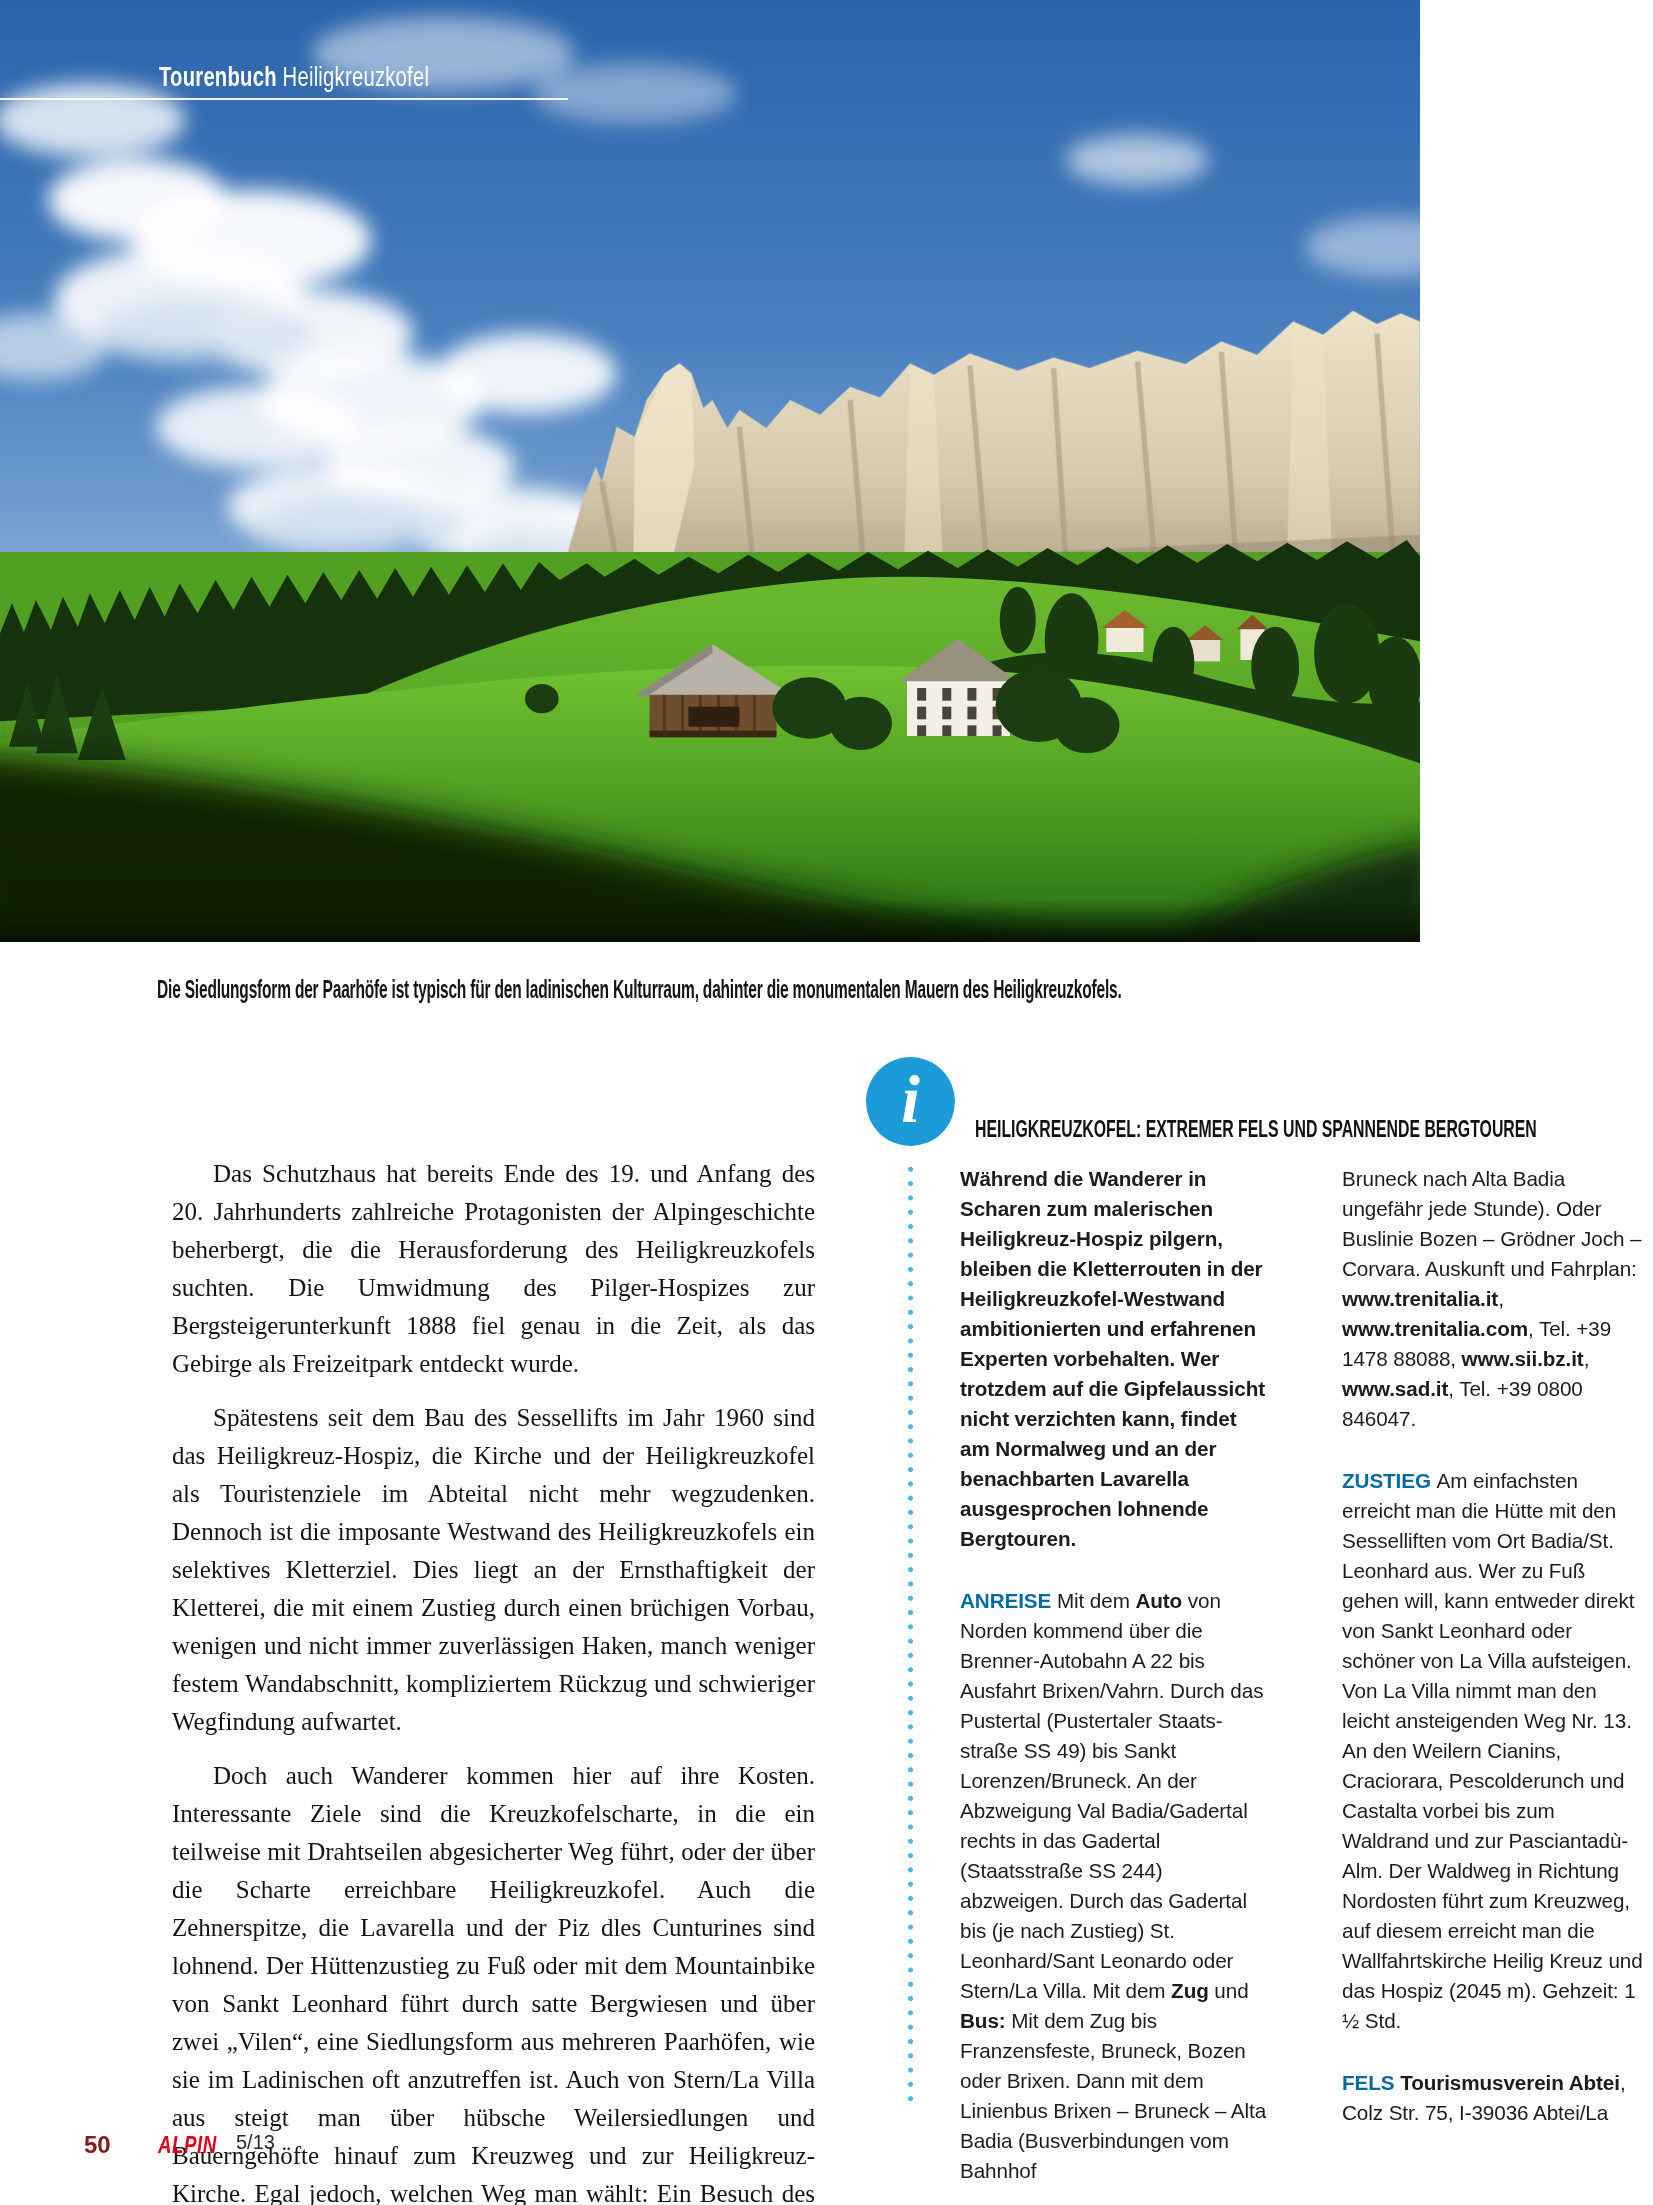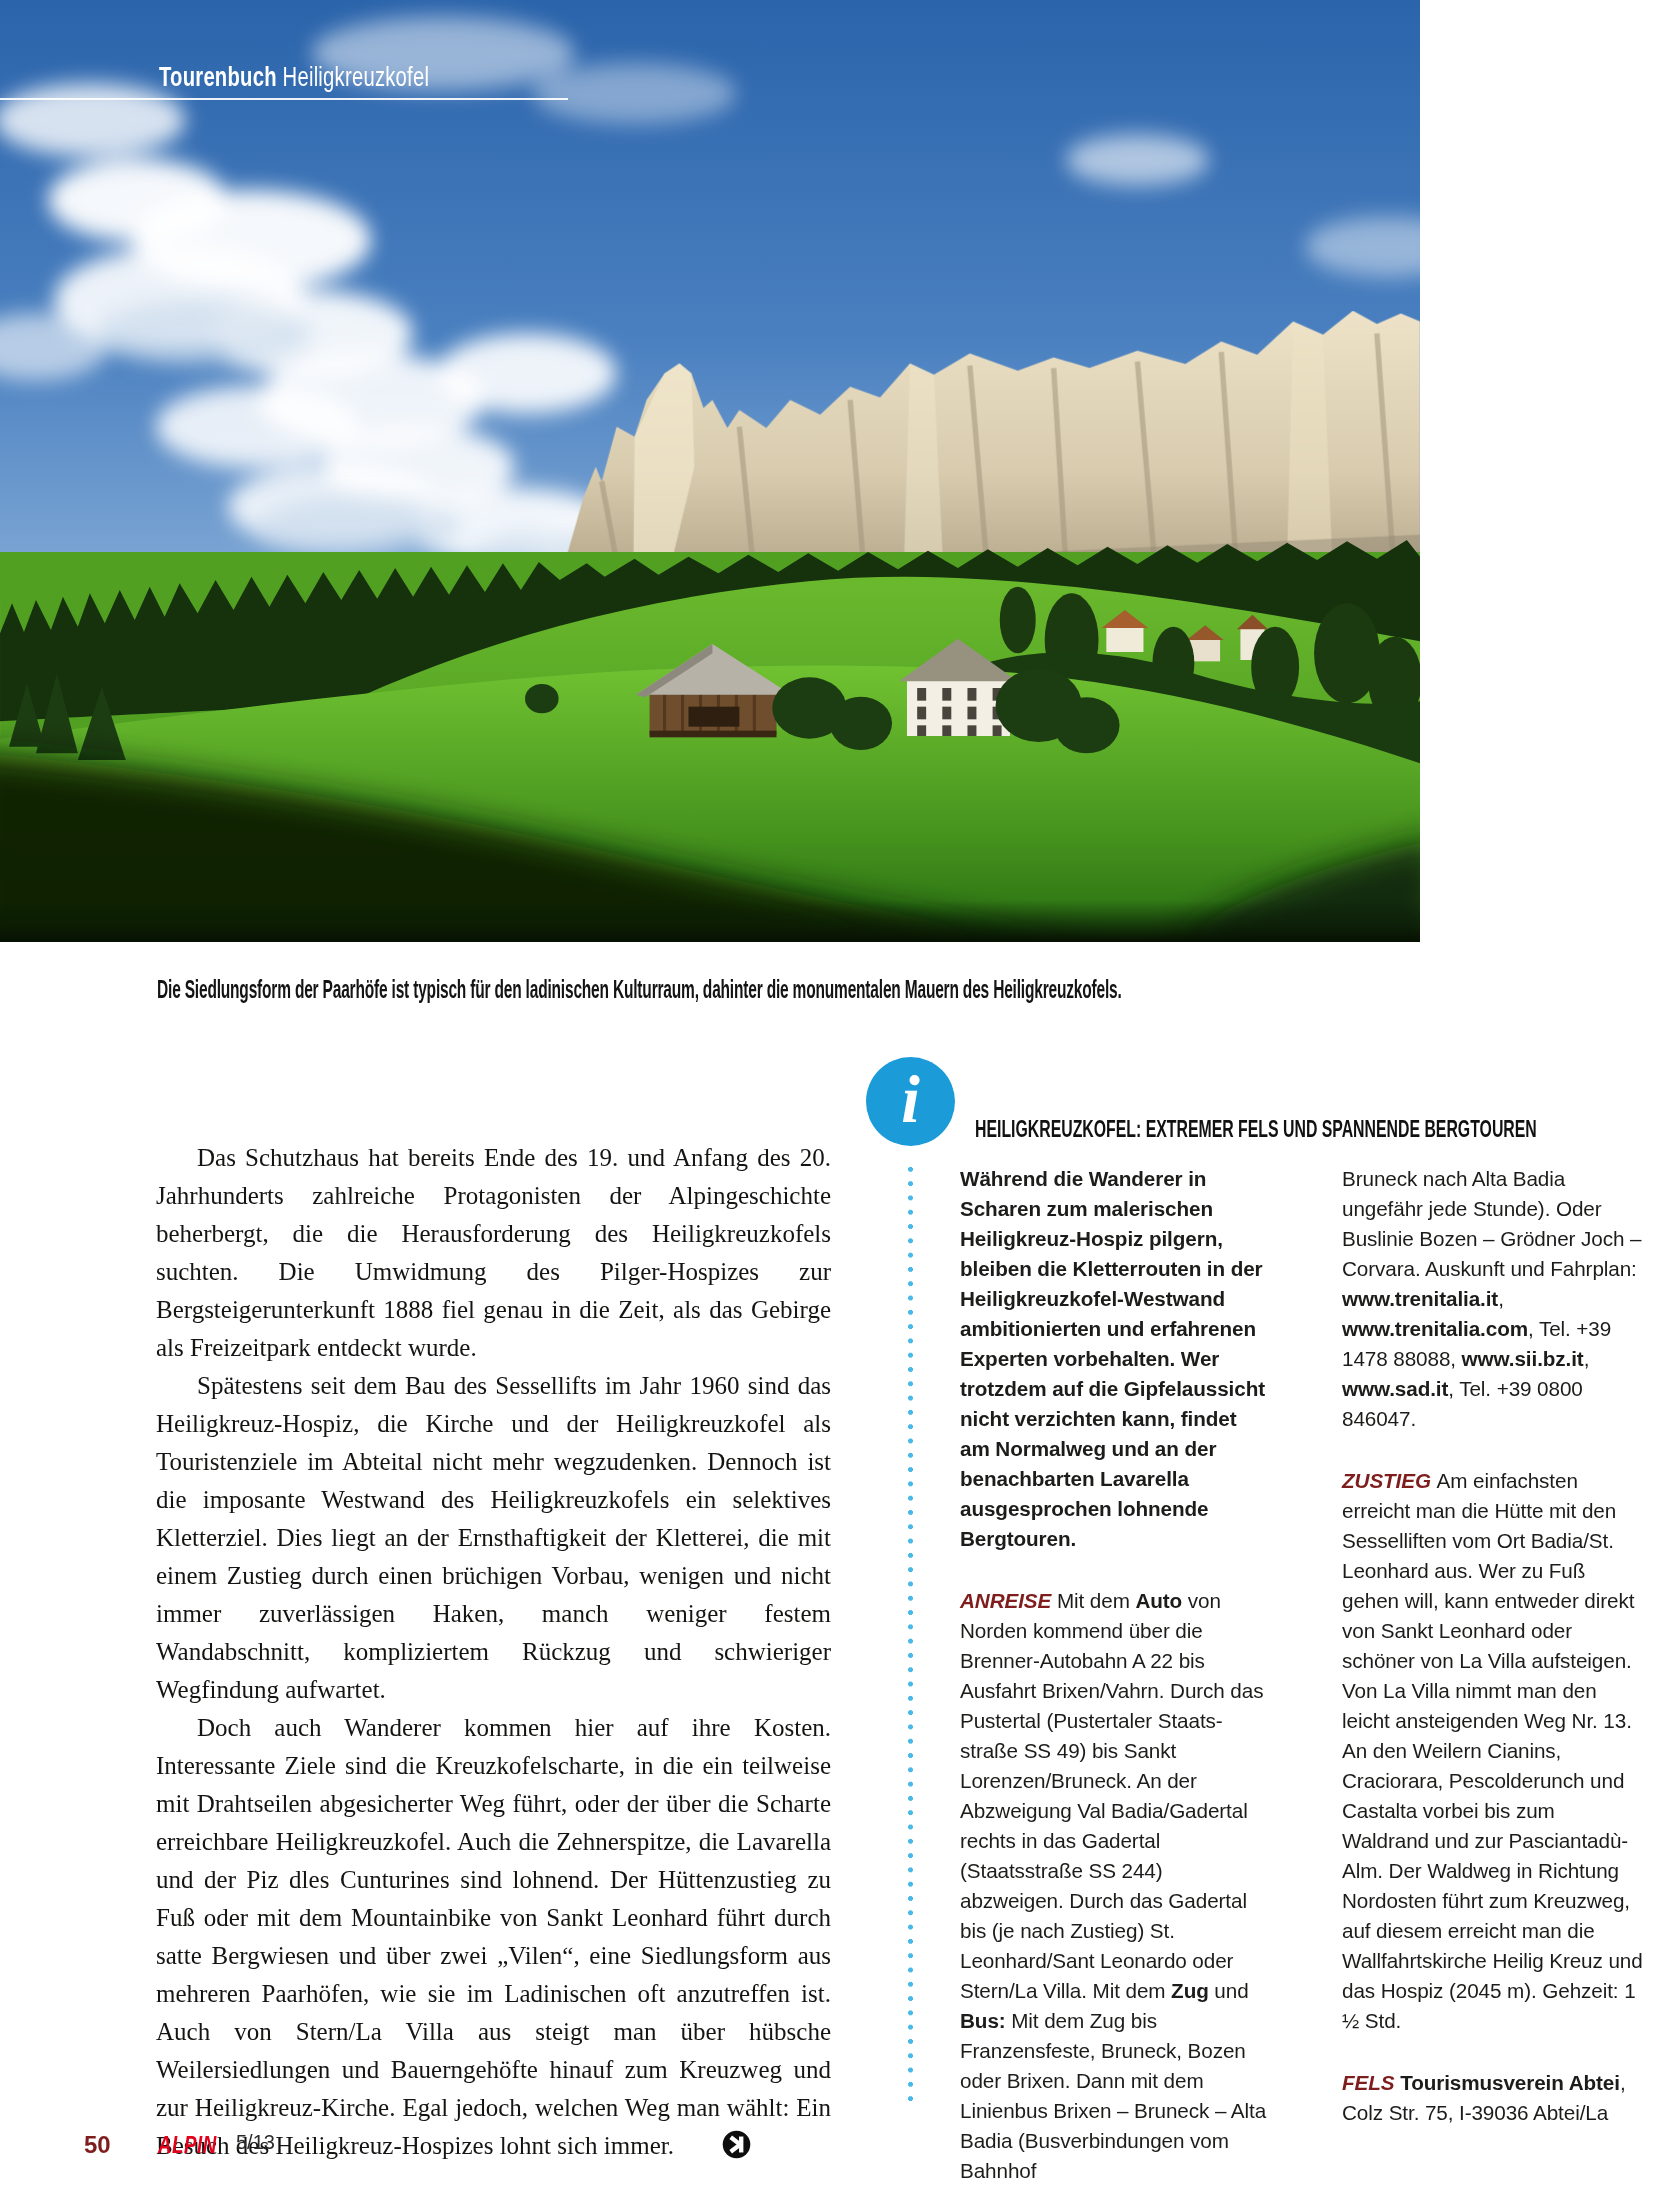--- a/index.html
+++ b/index.html
@@ -21,21 +21,21 @@
   .caption{
     position:absolute;left:157px;top:975px;width:1694px;font-weight:bold;font-size:25px;
     letter-spacing:-0.3px;color:#141414;transform:scaleX(.62);transform-origin:left top;white-space:nowrap;
   }
   
   .article{
     position:absolute;left:156px;top:1139px;width:675px;
     font-family:"Liberation Serif","DejaVu Serif",serif;font-size:25px;line-height:38px;
     color:#141412;text-align:justify;
   }
-  .article p{margin:0;text-indent:41px;}
+  .article p{margin:16px;text-indent:41px;}
   .endmark{display:inline-block;width:29px;height:29px;vertical-align:-5.3px;margin-left:6.7px;}
   
   .info-icon{
     position:absolute;left:866px;top:1057px;width:89px;height:89px;border-radius:50%;
     background:#1b9cd9;color:#ffffff;display:flex;align-items:center;justify-content:center;
     font-family:"Liberation Serif","DejaVu Serif",serif;font-style:italic;font-weight:bold;font-size:67px;
     padding-bottom:4px;box-sizing:border-box;
   }
   .info-title{
     position:absolute;left:975px;top:1115px;font-weight:bold;font-size:24px;color:#111;
@@ -47,21 +47,21 @@
     background-size:6.7px 14.3px;background-repeat:repeat-y;
   }
   .info-col{
     position:absolute;top:1164px;font-size:20.7px;line-height:30px;color:#1c1c1a;letter-spacing:-0.1px;
   }
   .info-col-left{left:960px;width:308px;}
   .info-col-right{left:1295px;width:301px;margin-left:47px;}
   .info-col p.para{margin:0;}
   .info-col p.para + p.para{margin-top:32px;}
   .info-col .intro span{font-weight:bold;}
-  .info-col .label{color:#7f1d1d;font-weight:bold;font-style:italic;}
+  .info-col .label{color:#0369a1;font-weight:bold;}
   .info-col .b{font-weight:bold;}
   
   .footer-pagenum{position:absolute;left:84px;top:2131px;font-size:24px;font-weight:bold;color:#7f1d1d;}
   .footer-logo{
     position:absolute;left:158px;top:2131px;font-size:24px;font-weight:bold;font-style:italic;
     color:#e2001a;transform:scaleX(.78);transform-origin:left top;letter-spacing:0.7px;
   }
   .footer-issue{position:absolute;left:236px;top:2131px;font-size:20px;color:#2a2a2a;}
 </style>
 </head>

